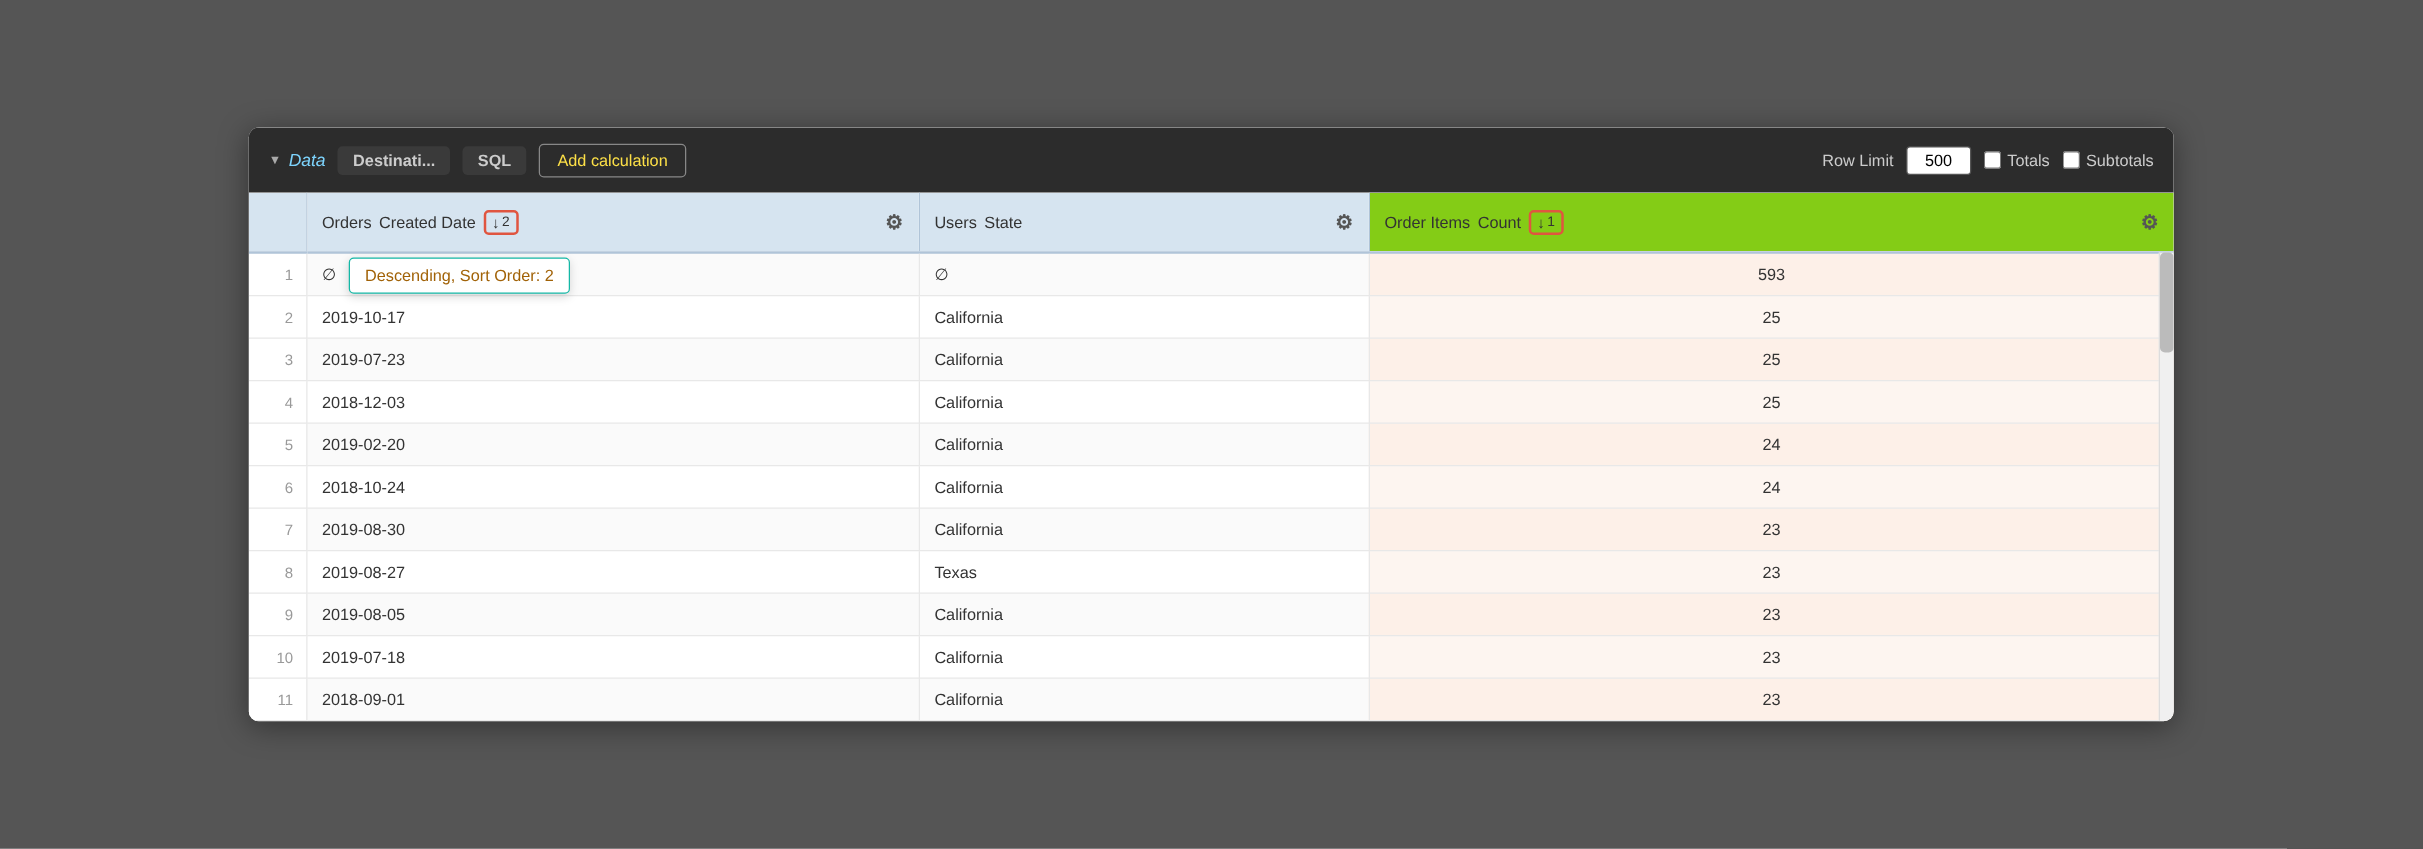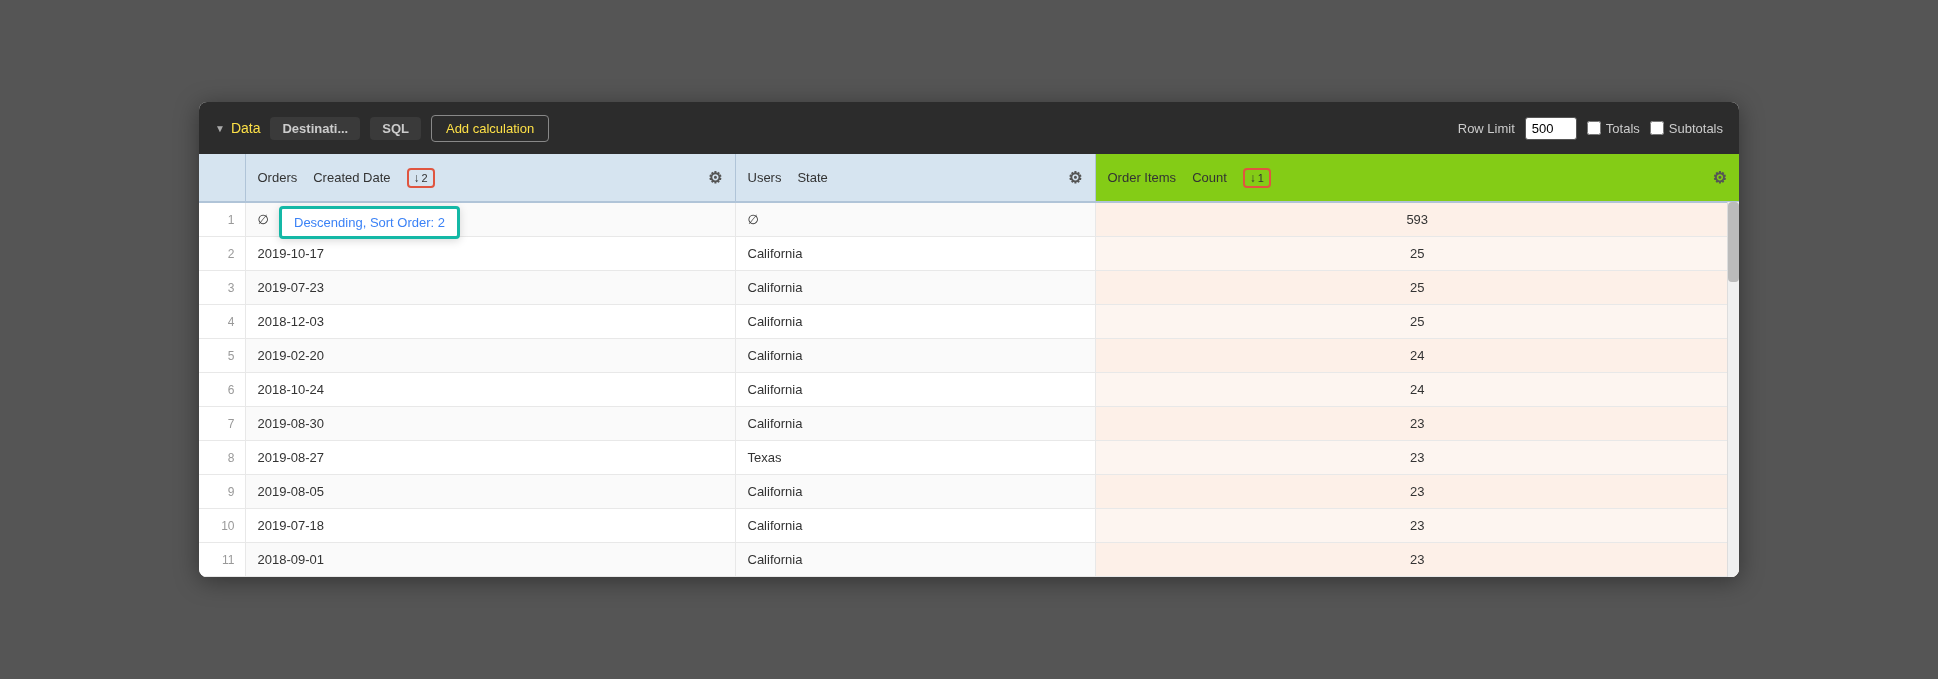--- a/index.html
+++ b/index.html
@@ -37,23 +37,24 @@
     .data-section {
       display: flex;
       align-items: center;
       gap: 6px;
     }
     .triangle-icon {
       color: #aaa;
       font-size: 10px;
     }
     .data-label {
-      color: #fde047;
+      color: #7dd3fc;
       font-size: 14px;
       font-weight: 500;
+      font-style: italic;
     }
     .tab-placeholder {
       color: #ccc;
       font-size: 13px;
       background: #3a3a3a;
       padding: 4px 12px;
       border-radius: 4px;
       font-weight: bold;
     }
     .add-calc-btn {
@@ -76,21 +77,21 @@
       font-size: 13px;
     }
     .row-limit-input {
       width: 52px;
       padding: 3px 6px;
       border: 1px solid #555;
       background: #fff;
       color: #000;
       border-radius: 3px;
       font-size: 13px;
-      text-align: left;
+      text-align: center;
     }
     .checkbox-group {
       display: flex;
       align-items: center;
       gap: 5px;
       color: #ccc;
       font-size: 13px;
     }
     .checkbox-group input[type=checkbox] {
       width: 14px;
@@ -99,25 +100,25 @@
 
     
     .tooltip-container {
       position: relative;
     }
     .tooltip {
       position: absolute;
       top: 52px;
       left: 80px;
       background: #fff;
-      border: 3px solid #14b8a6;
+      border: 1px solid #14b8a6;
       border-radius: 4px;
       padding: 6px 12px;
       font-size: 13px;
-      color: #3b82f6;
+      color: #a16207;
       white-space: nowrap;
       z-index: 100;
       box-shadow: 0 2px 8px rgba(0,0,0,0.15);
     }
 
     
     .table-wrapper {
       overflow: hidden;
       position: relative;
     }
@@ -154,21 +155,21 @@
       justify-content: space-between;
       padding: 0 12px;
       height: 100%;
     }
     .th-title {
       font-size: 13px;
       color: #333;
       font-weight: normal;
       display: flex;
       align-items: center;
-      gap: 16px;
+      gap: 6px;
     }
     .th-title strong {
       font-weight: 400;
     }
     .sort-badge {
       display: inline-flex;
       align-items: center;
       gap: 2px;
       border: 2px solid #e05540;
       border-radius: 4px;

